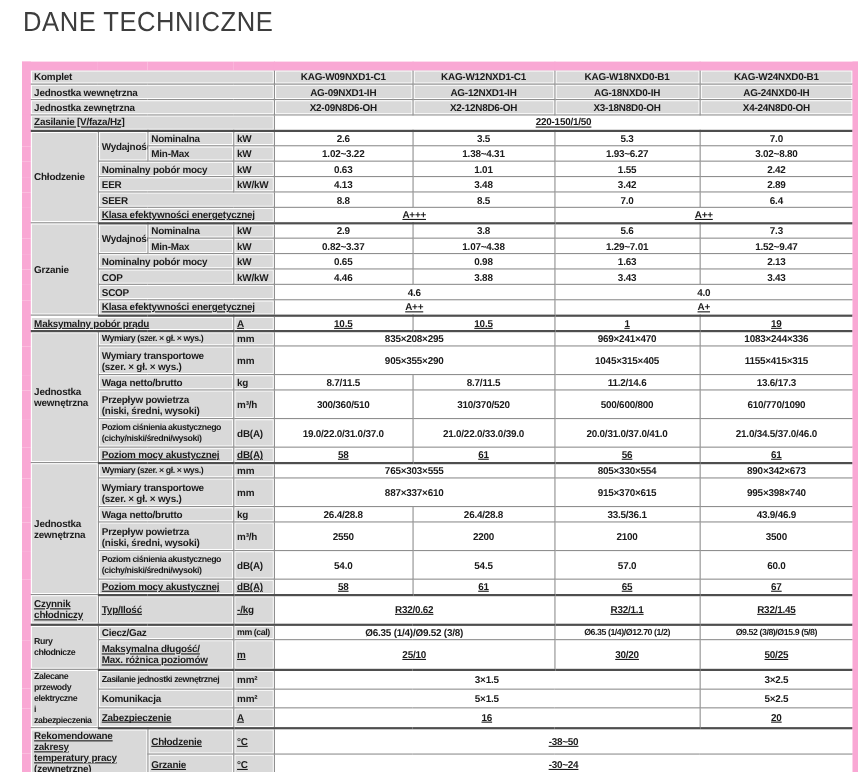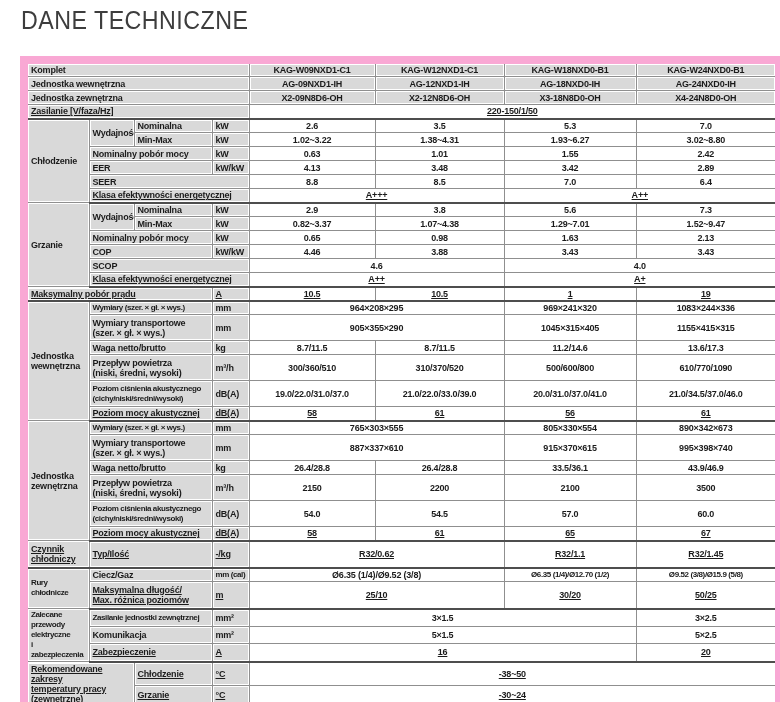--- a/index.html
+++ b/index.html
@@ -174,22 +174,22 @@
     <td class="c">10.5</td>
     <td class="c">10.5</td>
     <td class="c">1</td>
     <td class="c">19</td>
   </tr>
 
   <tr>
     <td class="g lbl" rowspan="6">Jednostka wewnętrzna</td>
     <td class="g lbl sm" colspan="2">Wymiary (szer. × gł. × wys.)</td>
     <td class="g lbl">mm</td>
-    <td class="c" colspan="2">964×208×295</td>
-    <td class="c">969×241×320</td>
+    <td class="c" colspan="2">835×208×295</td>
+    <td class="c">969×241×470</td>
     <td class="c">1083×244×336</td>
   </tr>
   <tr class="h26">
     <td class="g lbl l2" colspan="2">
           <span>Wymiary transportowe</span>
           <span>(szer. × gł. × wys.)</span>
         </td>
     <td class="g lbl">mm</td>
     <td class="c" colspan="2">905×355×290</td>
     <td class="c">1045×315×405</td>
@@ -259,21 +259,21 @@
     <td class="c">26.4/28.8</td>
     <td class="c">33.5/36.1</td>
     <td class="c">43.9/46.9</td>
   </tr>
   <tr class="h26">
     <td class="g lbl l2" colspan="2">
           <span>Przepływ powietrza</span>
           <span>(niski, średni, wysoki)</span>
         </td>
     <td class="g lbl">m³/h</td>
-    <td class="c">2150</td>
+    <td class="c">2550</td>
     <td class="c">2200</td>
     <td class="c">2100</td>
     <td class="c">3500</td>
   </tr>
   <tr class="h26">
     <td class="g lbl l2 sm" colspan="2">
           <span>Poziom ciśnienia akustycznego</span>
           <span>(cichy/niski/średni/wysoki)</span>
         </td>
     <td class="g lbl">dB(A)</td>

